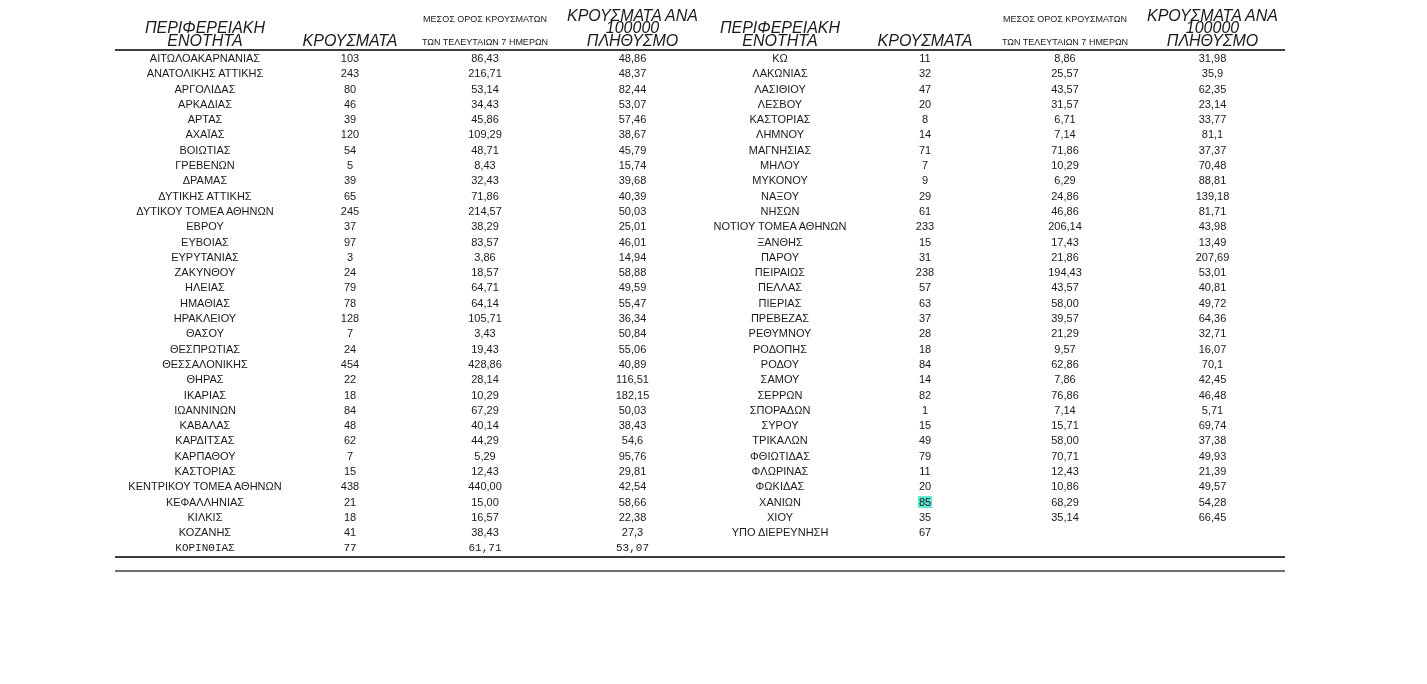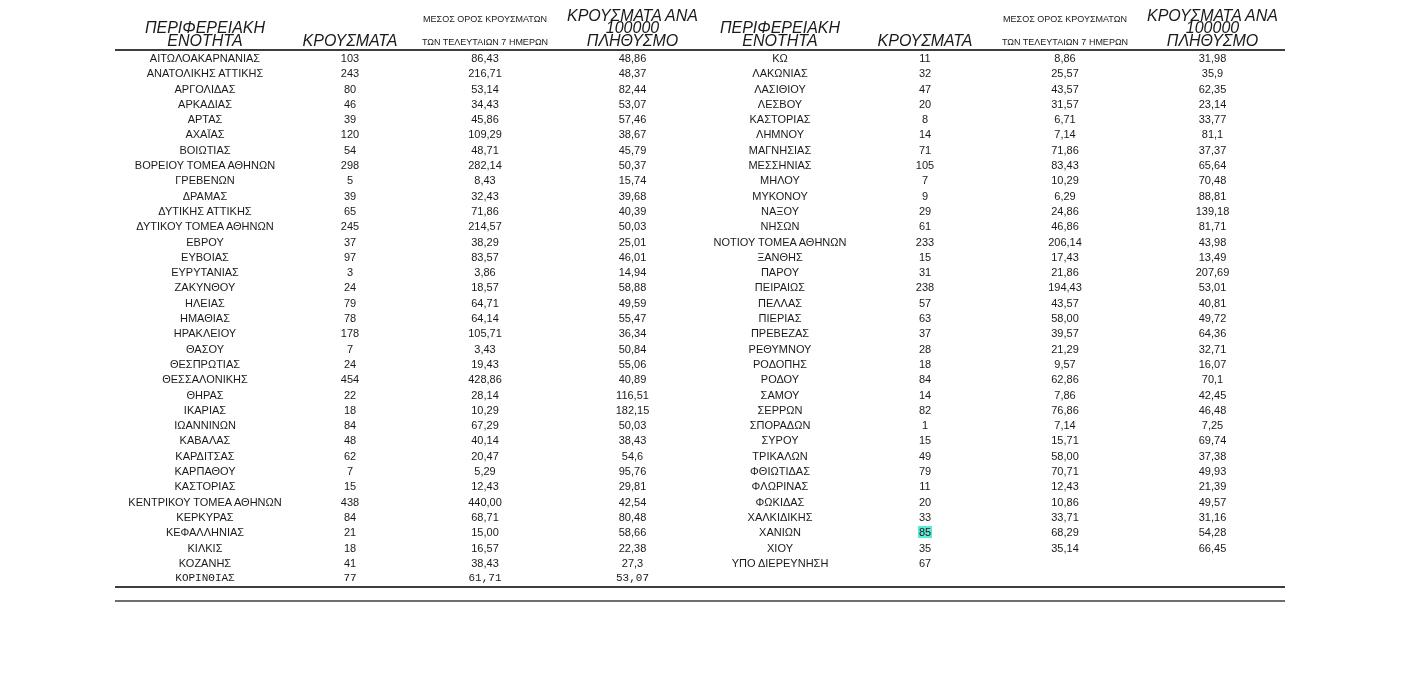--- a/index.html
+++ b/index.html
@@ -177,30 +177,20 @@
           <td>ΒΟΙΩΤΙΑΣ</td>
           <td>54</td>
           <td>48,71</td>
           <td>45,79</td>
           <td>ΜΑΓΝΗΣΙΑΣ</td>
           <td>71</td>
           <td>71,86</td>
           <td>37,37</td>
         </tr>
         <tr>
-          <td>ΒΟΡΕΙΟΥ ΤΟΜΕΑ ΑΘΗΝΩΝ</td>
-          <td>298</td>
-          <td>282,14</td>
-          <td>50,37</td>
-          <td>ΜΕΣΣΗΝΙΑΣ</td>
-          <td>105</td>
-          <td>83,43</td>
-          <td>65,64</td>
-        </tr>
-        <tr>
           <td>ΓΡΕΒΕΝΩΝ</td>
           <td>5</td>
           <td>8,43</td>
           <td>15,74</td>
           <td>ΜΗΛΟΥ</td>
           <td>7</td>
           <td>10,29</td>
           <td>70,48</td>
         </tr>
         <tr>
@@ -288,21 +278,21 @@
           <td>78</td>
           <td>64,14</td>
           <td>55,47</td>
           <td>ΠΙΕΡΙΑΣ</td>
           <td>63</td>
           <td>58,00</td>
           <td>49,72</td>
         </tr>
         <tr>
           <td>ΗΡΑΚΛΕΙΟΥ</td>
-          <td>178</td>
+          <td>128</td>
           <td>105,71</td>
           <td>36,34</td>
           <td>ΠΡΕΒΕΖΑΣ</td>
           <td>37</td>
           <td>39,57</td>
           <td>64,36</td>
         </tr>
         <tr>
           <td>ΘΑΣΟΥ</td>
           <td>7</td>
@@ -354,36 +344,36 @@
           <td>46,48</td>
         </tr>
         <tr>
           <td>ΙΩΑΝΝΙΝΩΝ</td>
           <td>84</td>
           <td>67,29</td>
           <td>50,03</td>
           <td>ΣΠΟΡΑΔΩΝ</td>
           <td>1</td>
           <td>7,14</td>
-          <td>7,25</td>
+          <td>5,71</td>
         </tr>
         <tr>
           <td>ΚΑΒΑΛΑΣ</td>
           <td>48</td>
           <td>40,14</td>
           <td>38,43</td>
           <td>ΣΥΡΟΥ</td>
           <td>15</td>
           <td>15,71</td>
           <td>69,74</td>
         </tr>
         <tr>
           <td>ΚΑΡΔΙΤΣΑΣ</td>
           <td>62</td>
-          <td>20,47</td>
+          <td>44,29</td>
           <td>54,6</td>
           <td>ΤΡΙΚΑΛΩΝ</td>
           <td>49</td>
           <td>58,00</td>
           <td>37,38</td>
         </tr>
         <tr>
           <td>ΚΑΡΠΑΘΟΥ</td>
           <td>7</td>
           <td>5,29</td>
@@ -407,30 +397,20 @@
           <td>ΚΕΝΤΡΙΚΟΥ ΤΟΜΕΑ ΑΘΗΝΩΝ</td>
           <td>438</td>
           <td>440,00</td>
           <td>42,54</td>
           <td>ΦΩΚΙΔΑΣ</td>
           <td>20</td>
           <td>10,86</td>
           <td>49,57</td>
         </tr>
         <tr>
-          <td>ΚΕΡΚΥΡΑΣ</td>
-          <td>84</td>
-          <td>68,71</td>
-          <td>80,48</td>
-          <td>ΧΑΛΚΙΔΙΚΗΣ</td>
-          <td>33</td>
-          <td>33,71</td>
-          <td>31,16</td>
-        </tr>
-        <tr>
           <td>ΚΕΦΑΛΛΗΝΙΑΣ</td>
           <td>21</td>
           <td>15,00</td>
           <td>58,66</td>
           <td>ΧΑΝΙΩΝ</td>
           <td><span class="sel-highlight" style="background: #5eead4;">85</span></td>
           <td>68,29</td>
           <td>54,28</td>
         </tr>
         <tr>

